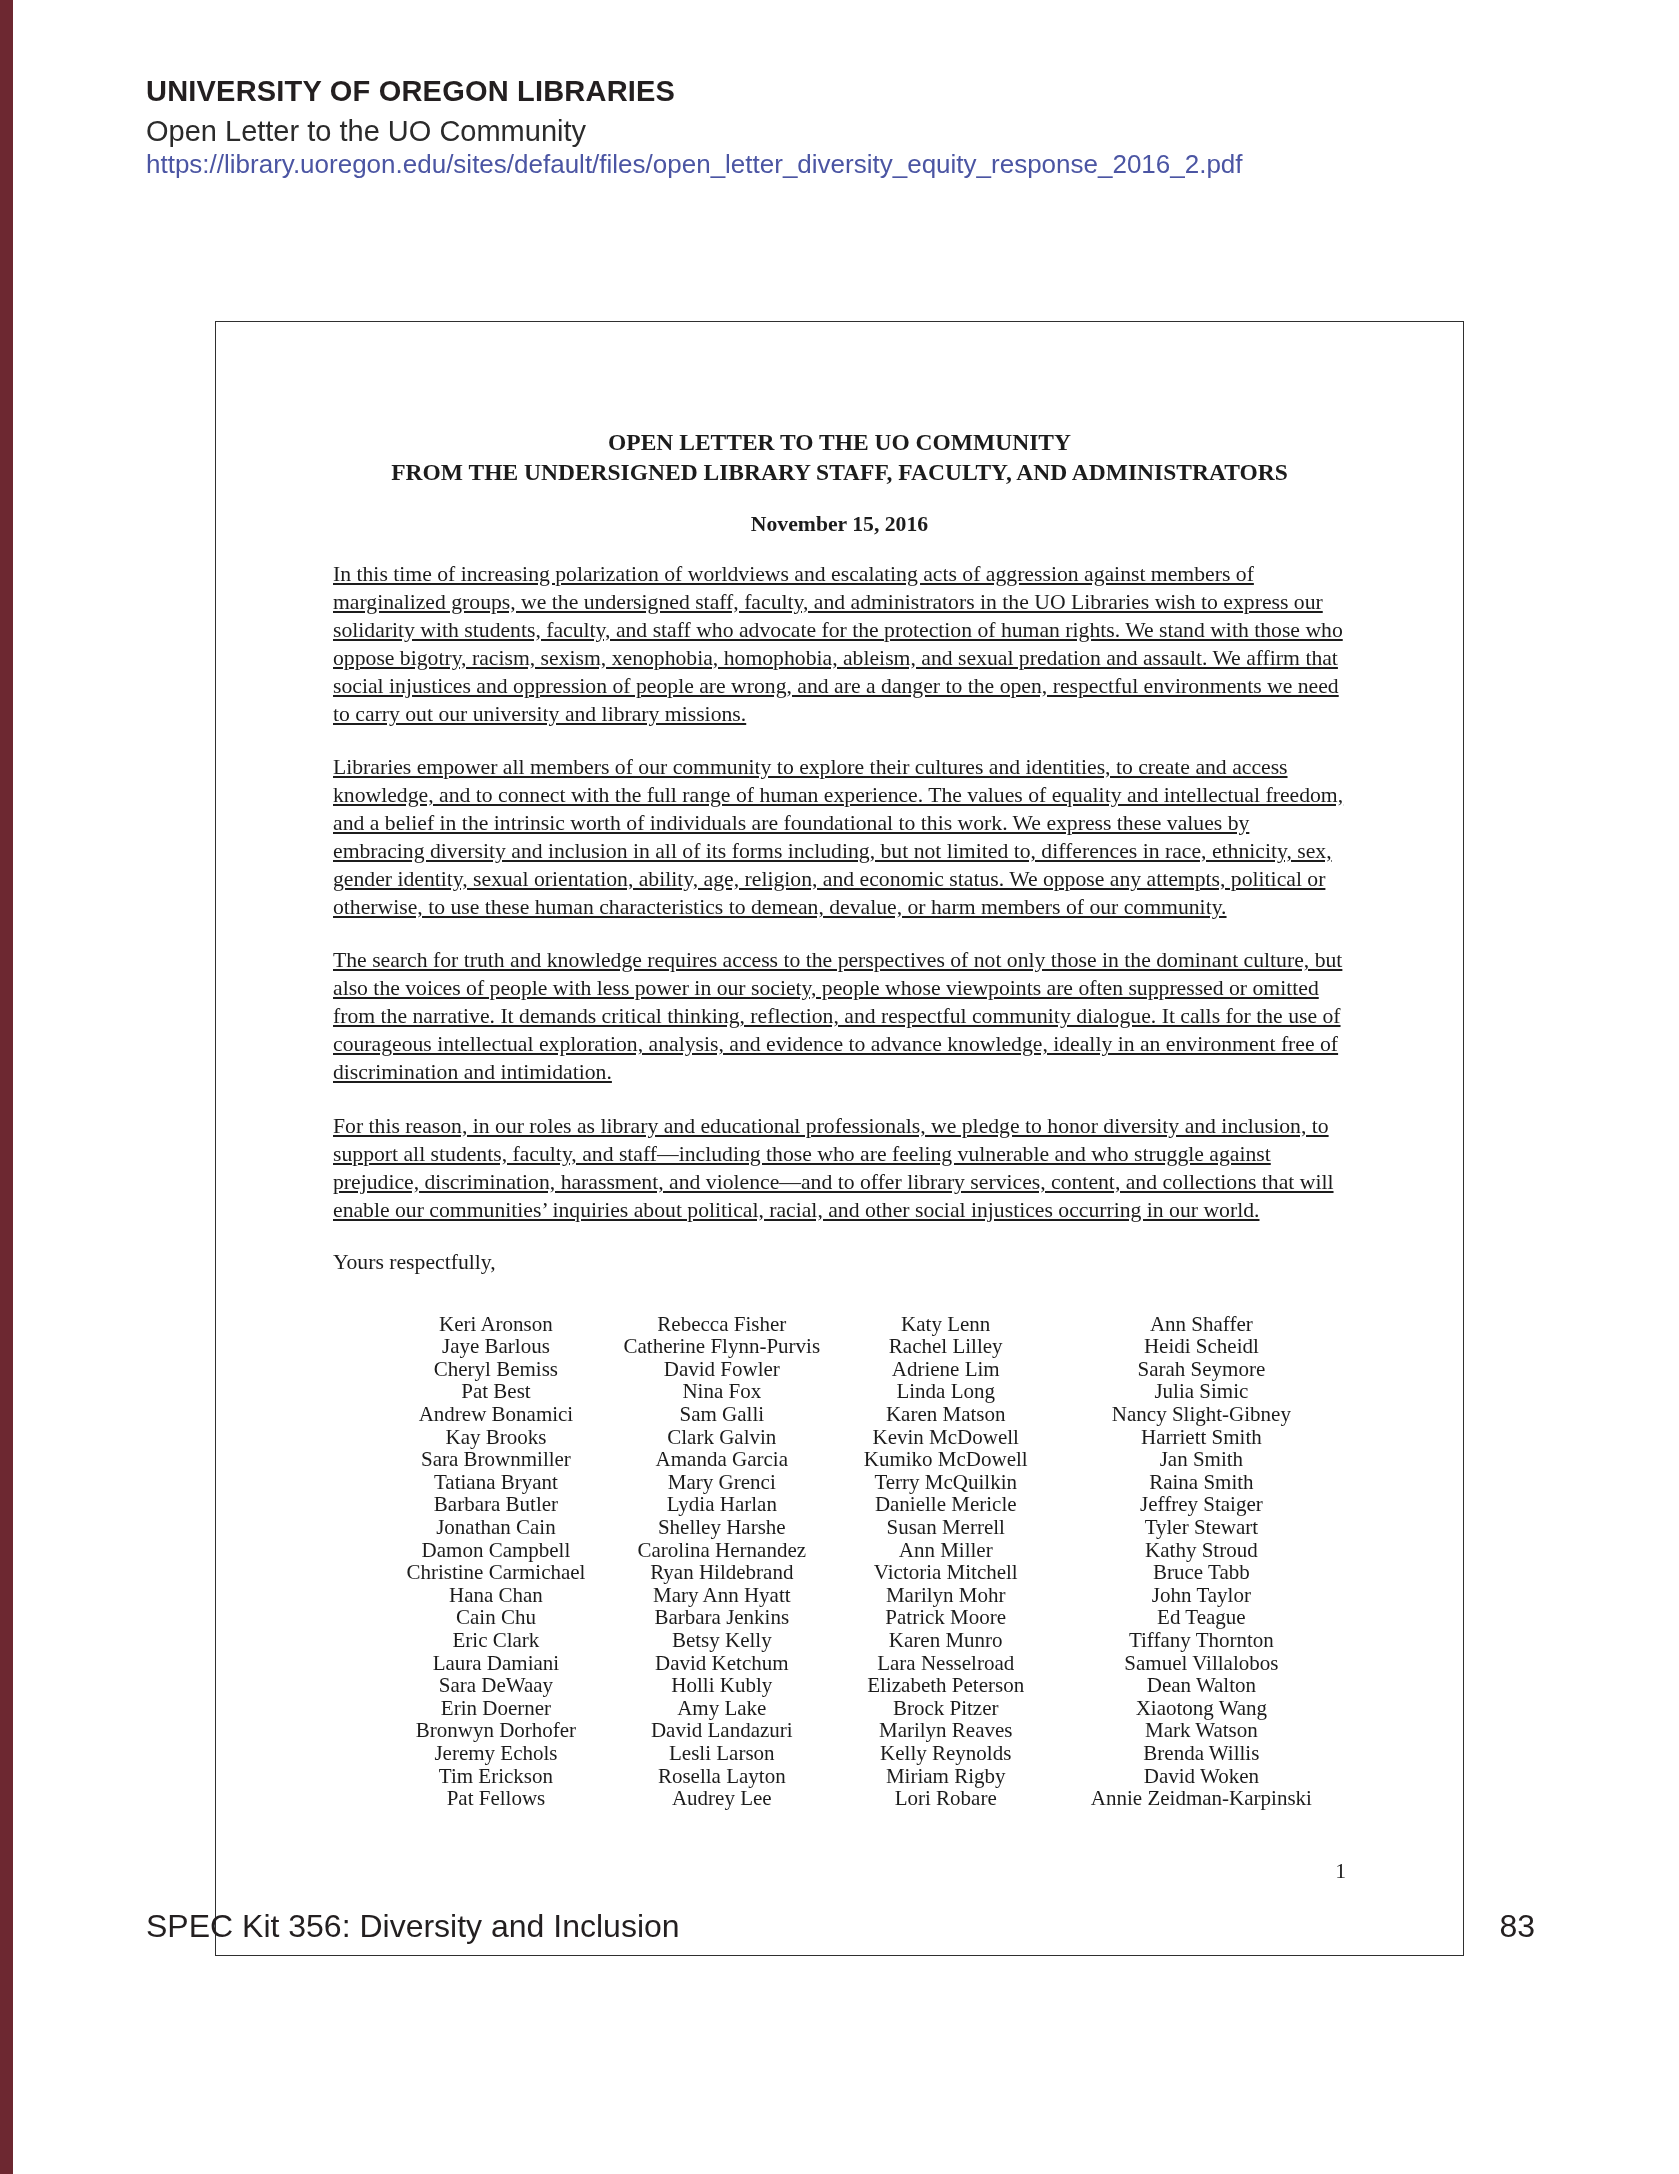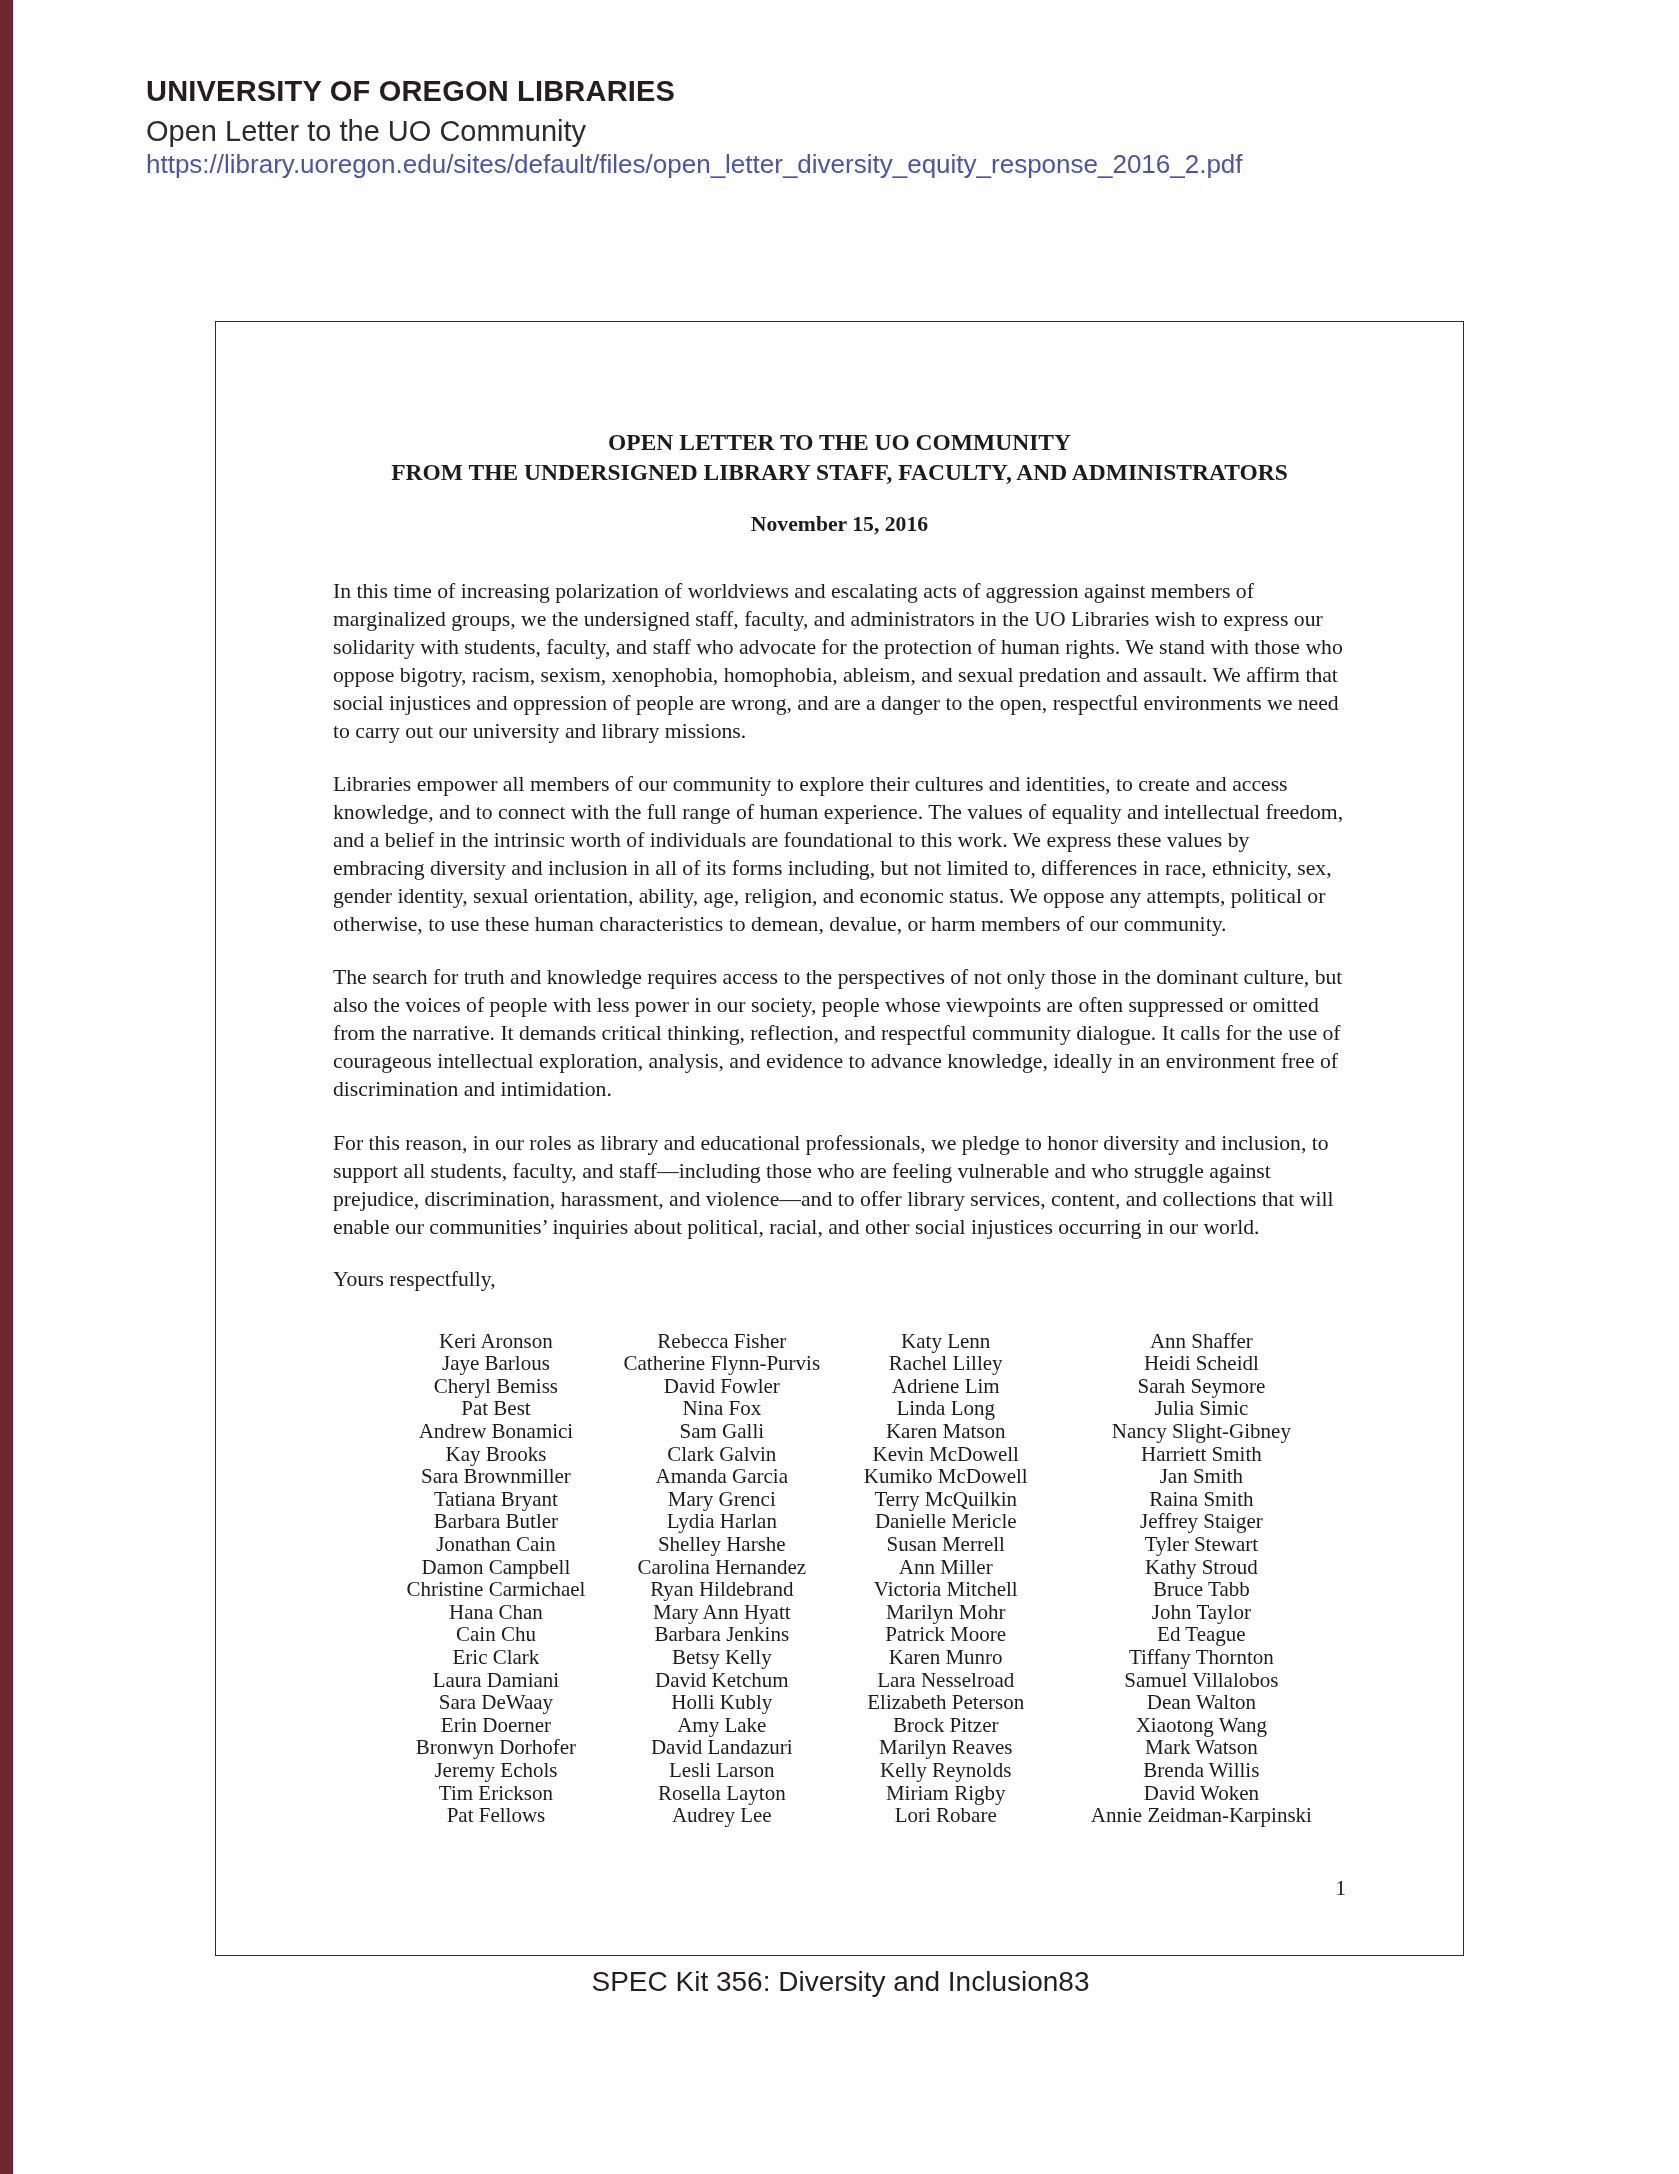--- a/index.html
+++ b/index.html
@@ -67,23 +67,24 @@
     font-size: 23.5px;
     line-height: 30px;
   }
   .letter-date {
     text-align: center;
     font-size: 21.7px;
     margin-top: 24.5px;
     font-weight: bold;
   }
   .letter-paragraphs {
-    margin-top: 40px;
+    margin-top: 23px;
     font-size: 21.7px;
     line-height: 28px;
+    text-decoration: underline;
   }
   .letter-paragraphs p {
     margin: 0;
   }
   .letter-paragraphs p + p {
     margin-top: 25.4px;
   }
   .letter-closing {
     text-align: left;
     font-size: 21.7px;
@@ -103,25 +104,25 @@
   .sig-col-4 { width: 301px; }
   .doc-page-number {
     text-align: right;
     font-size: 21.7px;
     margin-top: 49px;
   }
 
   
   .page-footer {
     position: absolute;
-    left: 146px; top: 1966px;
+    left: 146px; top: 1908px;
     width: 1389px;
     display: flex;
-    justify-content: center;
-    font-size: 28px;
+    justify-content: space-between;
+    font-size: 32px;
     color: #231f20;
   }
 </style>
 </head>
 <body>
 
 <div class="accent-bar"></div>
 
 <div class="page-header">
   <div class="org-name">UNIVERSITY OF OREGON LIBRARIES</div>

